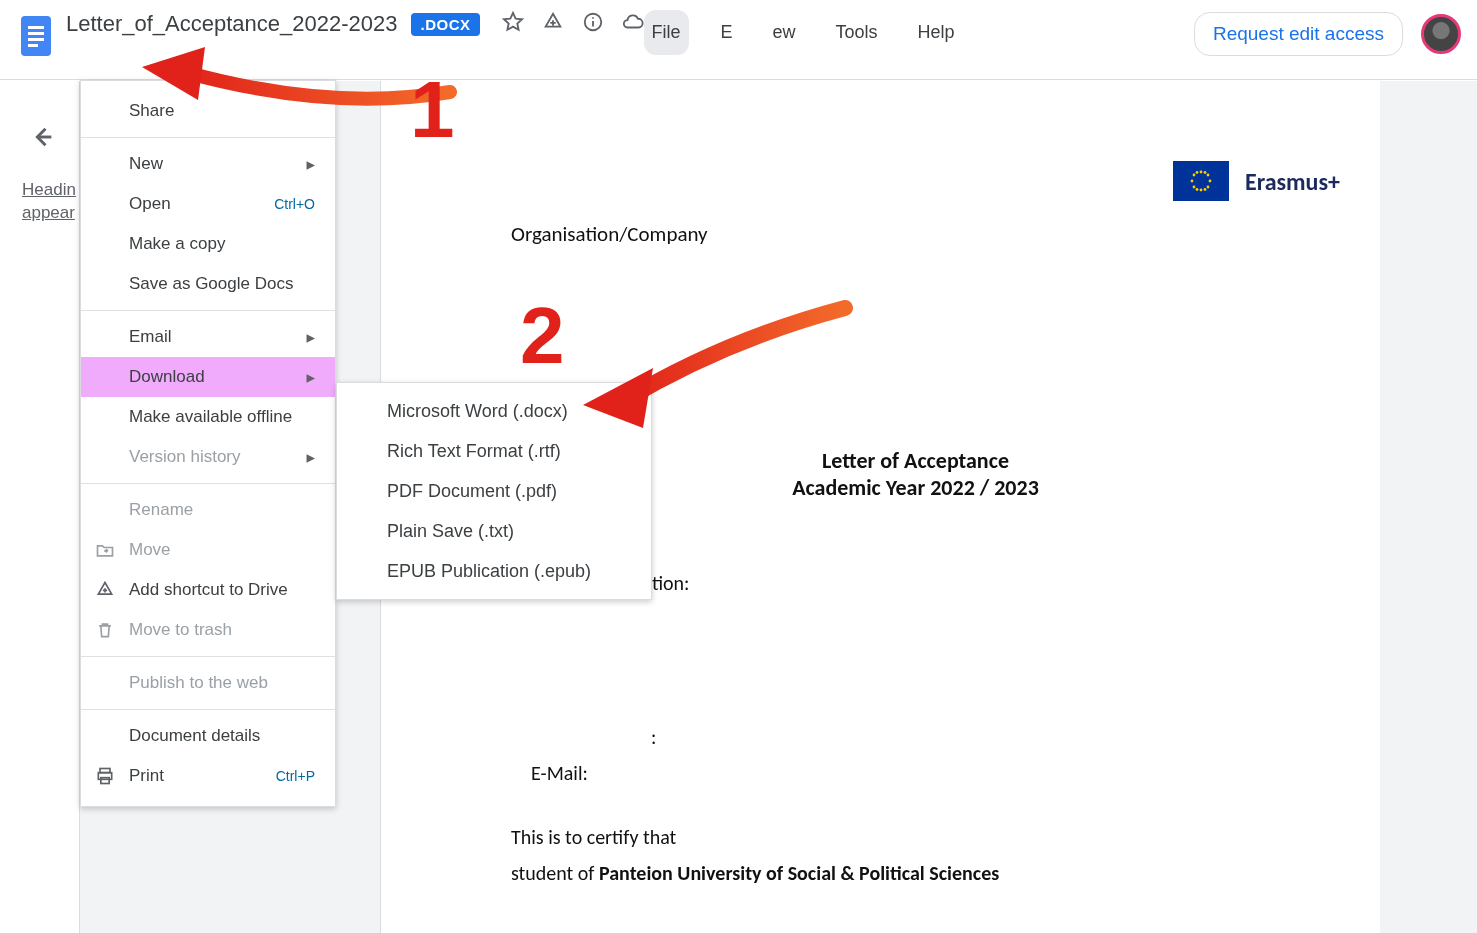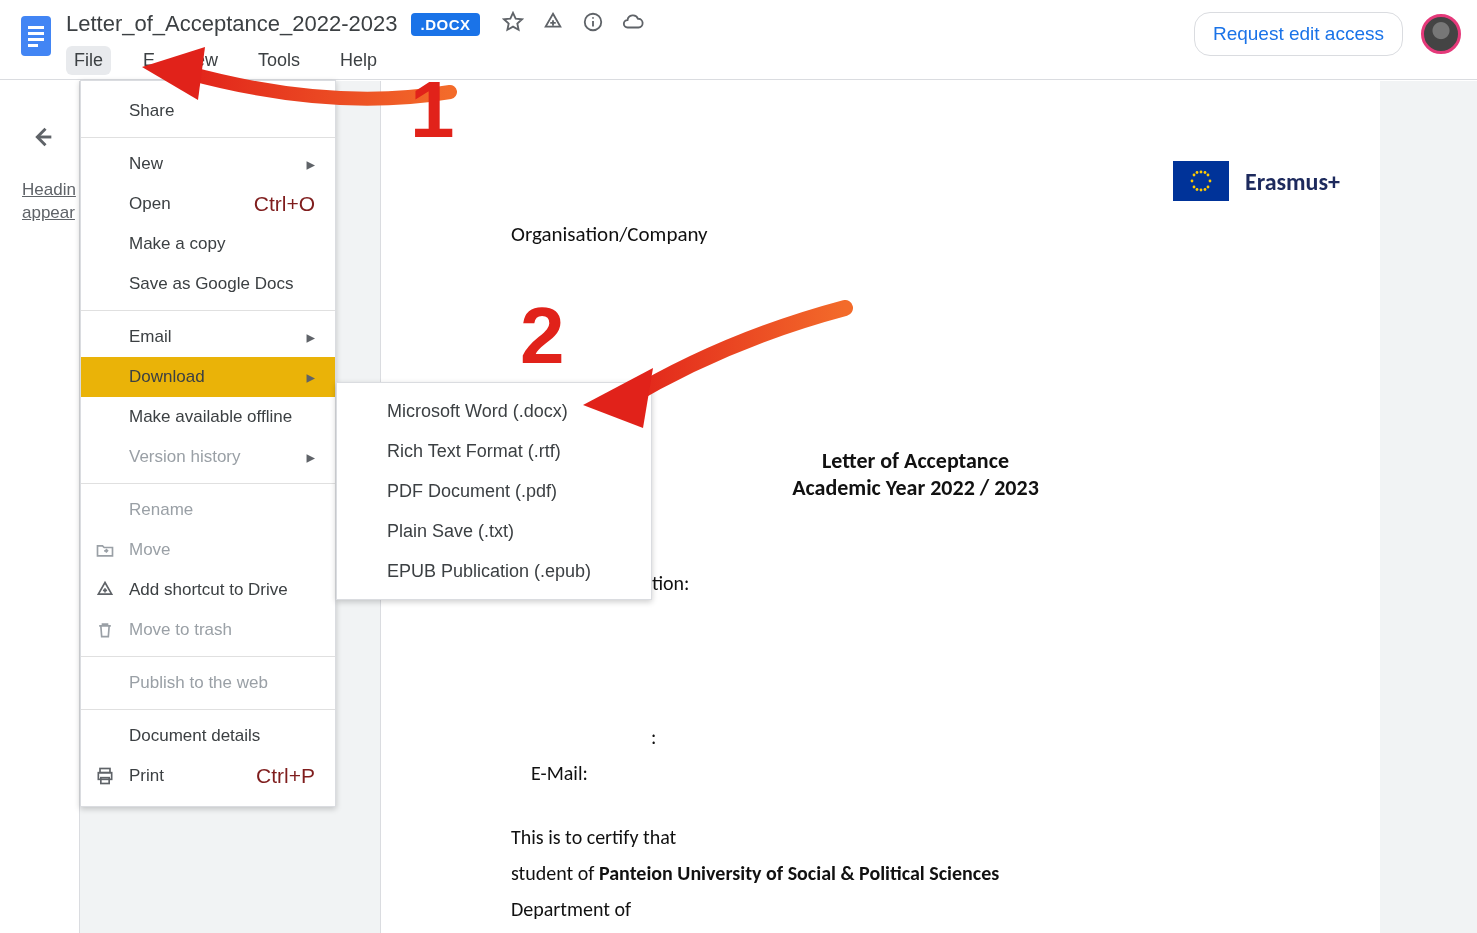--- a/index.html
+++ b/index.html
@@ -22,21 +22,21 @@
     border-bottom:1px solid #dadce0;
     position:relative;
     z-index:30;
   }
   .doc-icon {
     width:40px; height:52px;
     display:flex; align-items:center; justify-content:center;
     margin-right:10px; margin-top:4px;
   }
   .doc-block {
-    display:flex; flex-direction:column;
+    display:flex; flex-direction:row;
   }
   .title-row {
     display:flex; align-items:center; gap:14px;
     height:36px;
   }
   .doc-title {
     font-size:22px; color:#3c4043;
     white-space:nowrap;
   }
   .docx-badge {
@@ -47,21 +47,21 @@
   }
   .title-icons svg, .title-icons .unicode-ic {
     color:#5f6368; width:22px; height:22px;
   }
   .title-icons { display:flex; align-items:center; gap:18px; margin-left:8px;}
 
   .menubar {
     display:flex; gap:24px; padding-top:4px;
     font-size:18px; color:#3c4043;
   }
-  .menubar .menu-item { padding:4px 8px; border-radius:6px; cursor:pointer;}
+  .menubar .menu-item { padding:12px 8px; border-radius:12px; cursor:pointer;}
   .menubar .menu-item.active { background:#e8eaed;}
 
   .topbar-right {
     margin-left:auto; display:flex; align-items:center; gap:18px;
     padding-top:6px;
   }
   .request-btn {
     border:1px solid #dadce0; border-radius:16px;
     padding:10px 18px; font-size:19px; color:#1a73e8;
     background:#fff;
@@ -131,23 +131,23 @@
     z-index:40;
     font-size:17px; color:#3c4043;
   }
   .file-menu .mi {
     display:flex; align-items:center;
     height:40px; padding:0 20px 0 48px;
     position:relative;
     cursor:pointer;
     white-space:nowrap;
   }
-  .file-menu .mi.hover { background:#eab308;}
+  .file-menu .mi.hover { background:#f0abfc;}
   .file-menu .mi.disabled { color:#9aa0a6; }
-  .file-menu .mi .right { margin-left:auto; font-size:21px; color:#7f1d1d;}
+  .file-menu .mi .right { margin-left:auto; font-size:14px; color:#0369a1;}
   .file-menu .mi .arrow { margin-left:auto; color:#5f6368;}
   .file-menu hr { border:none; border-top:1px solid #e0e0e0; margin:6px 0;}
   .mi-icon { position:absolute; left:14px; top:50%; transform:translateY(-50%); color:#5f6368; display:flex;}
   .mi-icon svg { width:20px; height:20px; }
 
   
   .sub-menu {
     position:absolute; left:336px; top:382px;
     width:316px;
     background:#fff;
@@ -273,21 +273,20 @@
 
       <div style="margin-top:70px; margin-left:70px;">Organisation:</div>
       <div class="field" style="margin-left:140px; margin-top:130px;">:</div>
       <div class="field" style="margin-left:20px;">E-Mail:</div>
 
       <div class="field" style="margin-top:40px;">This is to certify that</div>
       <div class="field">
         <span>student of </span>
         <strong>Panteion University of Social &amp; Political Sciences</strong>
       </div>
-      <div class="field">Department of</div>
 
     </div>
   </div>
 </div>
 
 <div class="file-menu">
   <div class="mi">
       <span>Share</span>
     </div>
   <hr>

